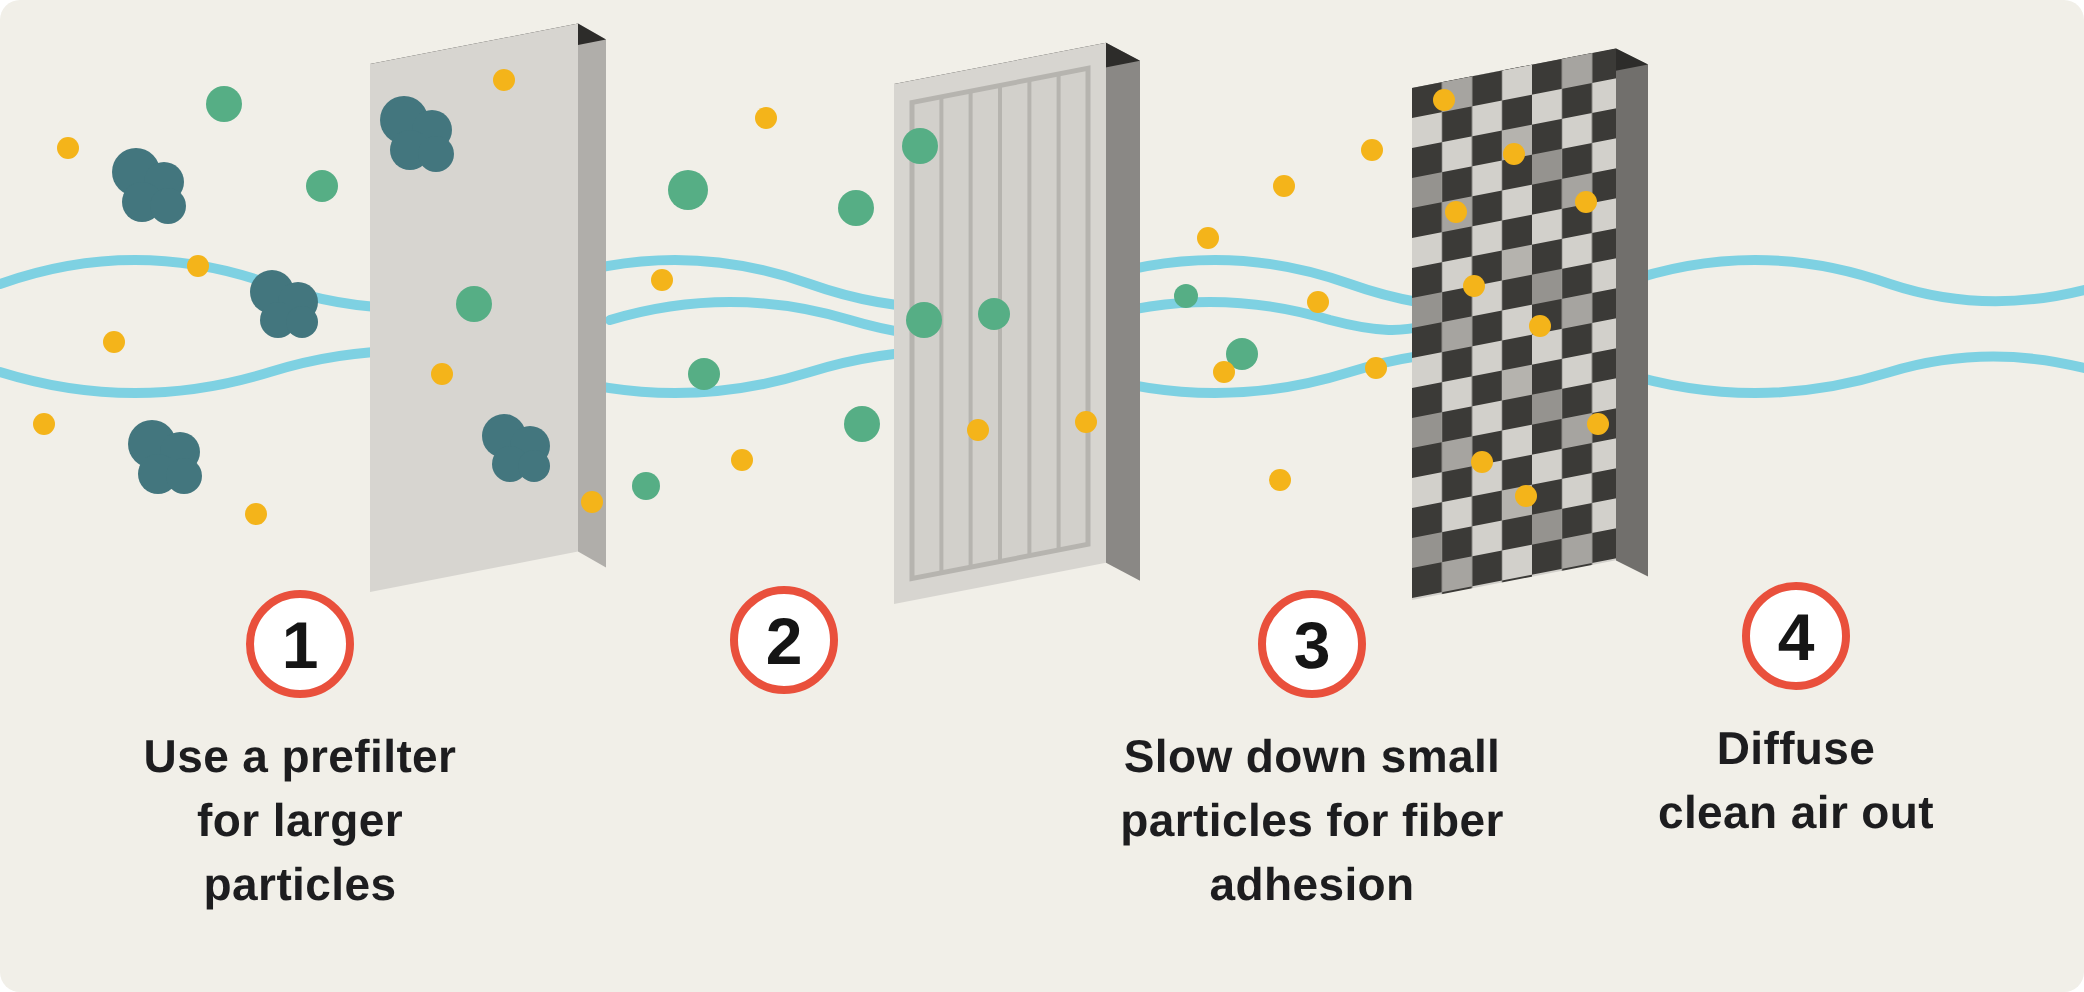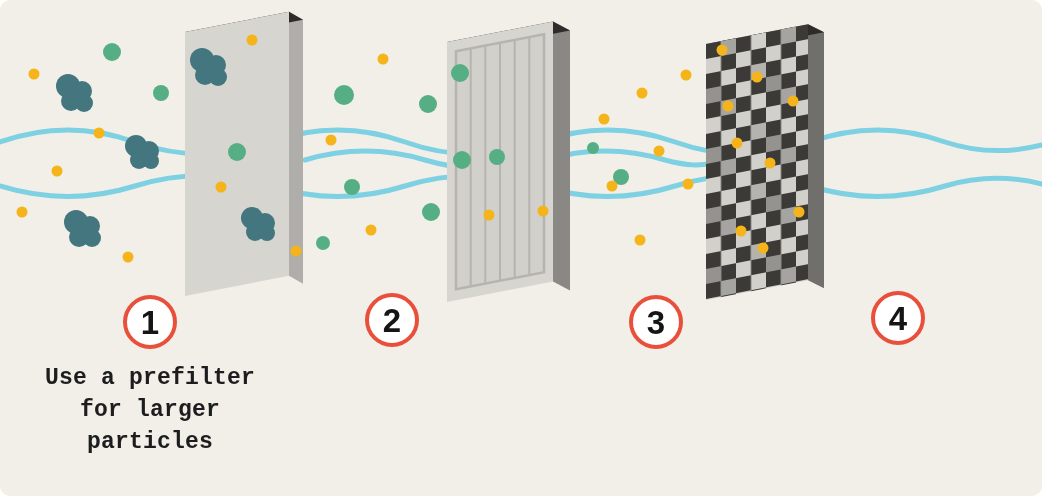--- a/index.html
+++ b/index.html
@@ -47,21 +47,20 @@
   }
 
   .caption {
     margin-top:13px;
     font-size:23px; font-weight:700;
     line-height:1.4;
     color: var(--caption-text, #1d1d1f);
     text-align:center;
     white-space:pre-line;
     letter-spacing:0.2px;
-    font-family:Liberation Mono, monospace;
   }
 </style>
 </head>
 <body>
 
 <div class="stage">
 
   <svg class="scene" viewBox="0 0 1042 496" aria-hidden="true">
     <defs>
       <pattern id="checker" width="60" height="60" patternUnits="userSpaceOnUse">
@@ -203,19 +202,24 @@
       <div class="badge">1</div>
       <div class="caption">Use a prefilter
 for larger
 particles</div>
     </div>
     <div class="step step-2">
       <div class="badge">2</div>
     </div>
     <div class="step step-3">
       <div class="badge">3</div>
+      <div class="caption">Slow down small
+particles for fiber
+adhesion</div>
     </div>
     <div class="step step-4">
       <div class="badge">4</div>
+      <div class="caption">Diffuse
+clean air out</div>
     </div>
   </div>
 
 </div>
 
 </body></html>

